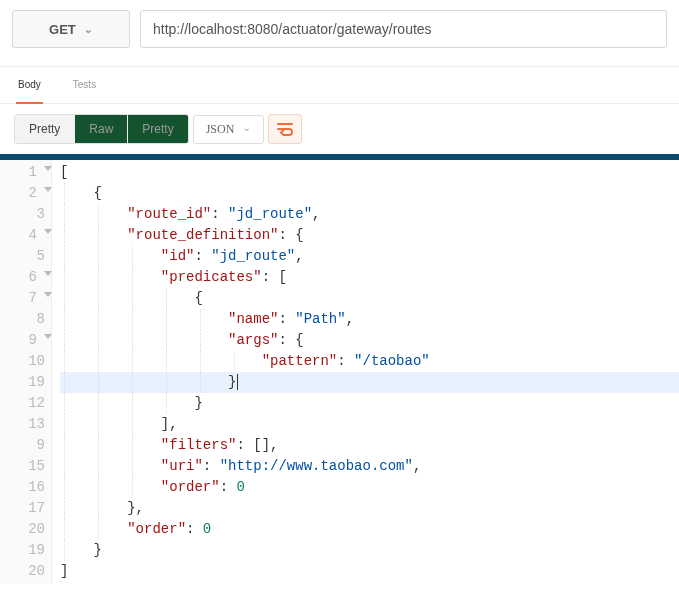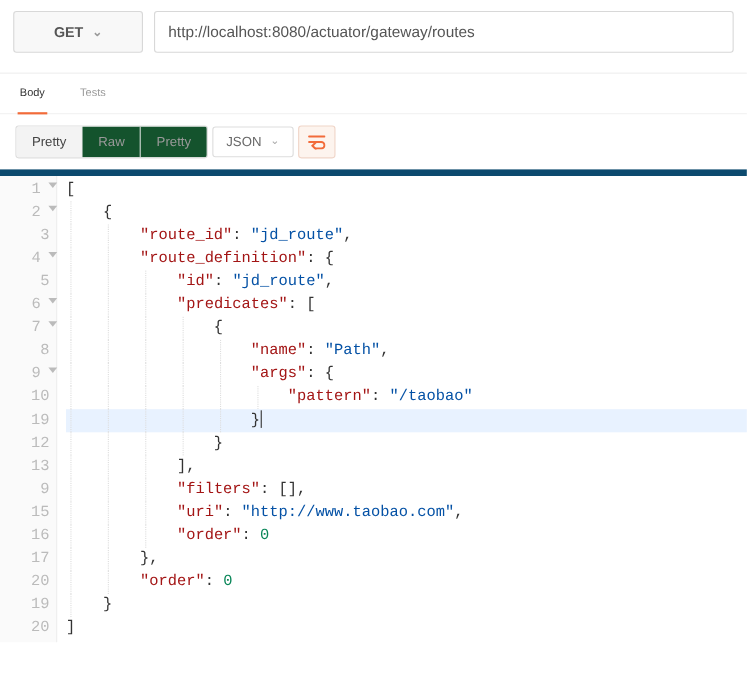--- a/index.html
+++ b/index.html
@@ -97,20 +97,21 @@
 .fmt-select {
   display: flex;
   align-items: flex-start;
   gap: 8px;
   border: 1px solid #ddd;
   border-radius: 3px;
   padding: 6px 12px;
   color: #666;
   font-size: 12px;
   cursor: pointer;
+  font-family: Liberation Serif, serif;
 }
 .fmt-select .chev { color: #aaa; font-size: 10px; }
 .wrap-btn {
   width: 34px;
   height: 30px;
   border: 1px solid #f0d5c8;
   border-radius: 3px;
   background: #fdf4ee;
   display: flex;
   align-items: center;

